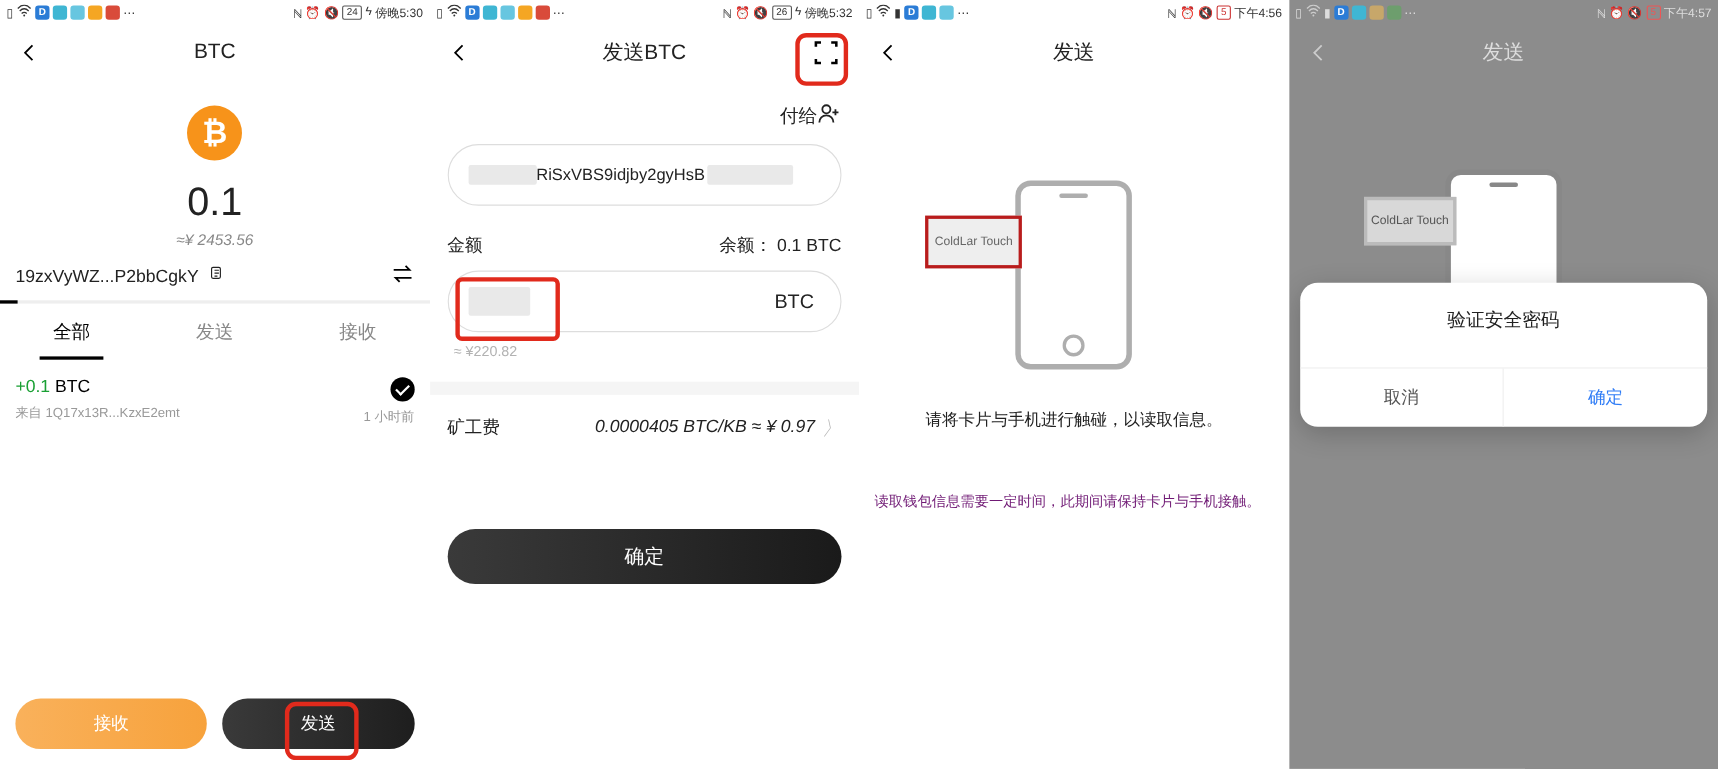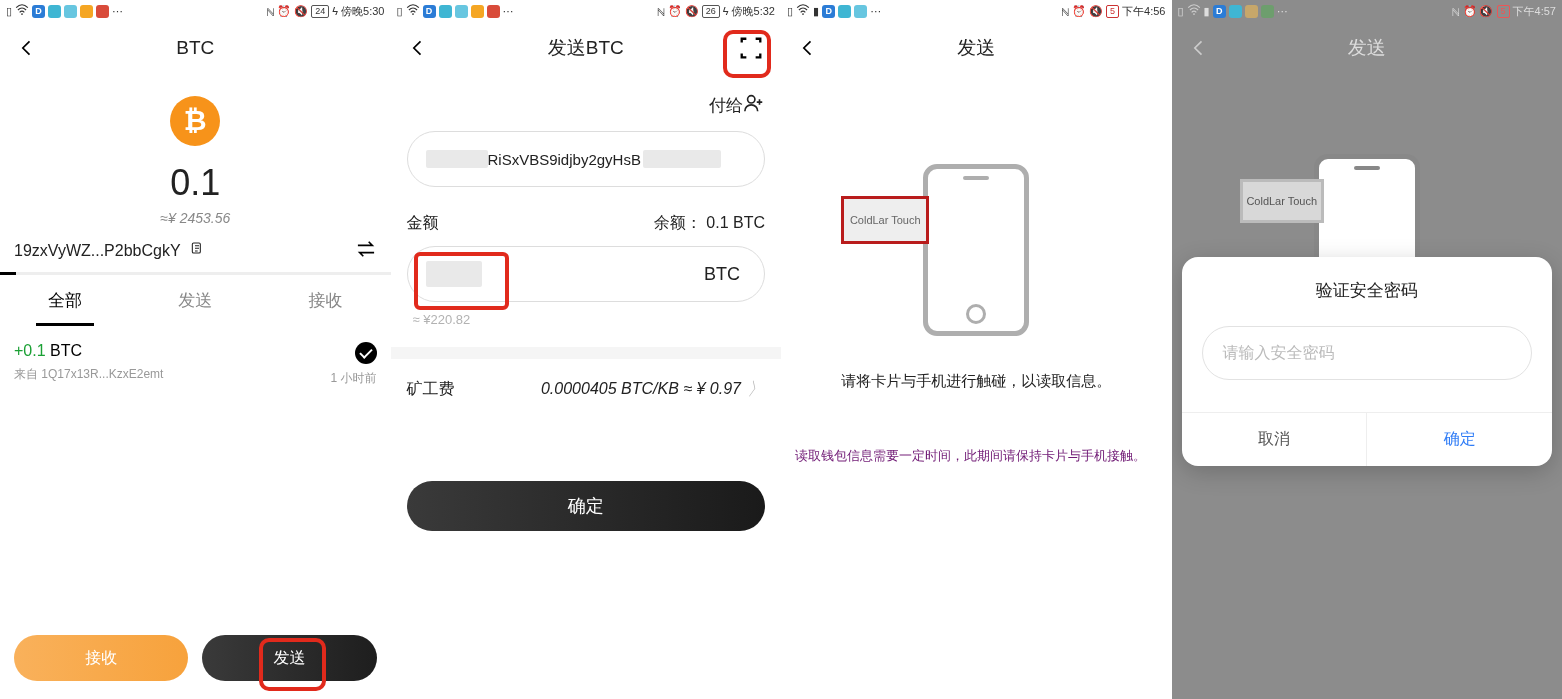--- a/index.html
+++ b/index.html
@@ -335,21 +335,18 @@
 
   <div class="pairing" style="padding-top:80px;">
     <div style="position:relative;">
       <div class="phone-outline"></div>
       <div class="card-badge">ColdLar Touch</div>
     </div>
   </div>
 
   <div class="dialog">
     <h3>验证安全密码</h3>
-    <div class="pwd">
-      <span>请输入安全密码</span>
-    </div>
     <div class="btns">
       <div class="cancel">取消</div>
       <div class="ok">确定</div>
     </div>
   </div>
 </div>
 
 </body></html>

